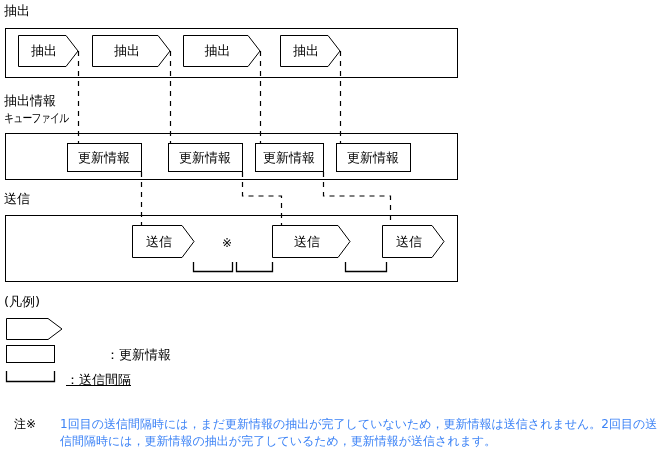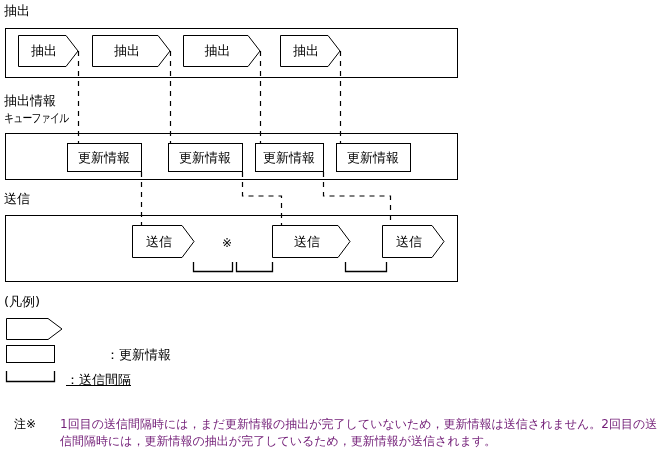--- a/index.html
+++ b/index.html
@@ -8,21 +8,21 @@
     font-family:"DejaVu Sans","Liberation Sans",sans-serif;
     color:#000000;
     -webkit-font-smoothing:none;
   }
   .canvas{position:absolute;left:0;top:0;width:583px;height:457px;}
   svg.diagram{position:absolute;left:0;top:0;width:666px;height:457px;}
   .lbl{position:absolute;white-space:pre;font-size:13px;line-height:15px;color:#000;}
   .lbl-sm{position:absolute;white-space:pre;font-size:12px;line-height:14px;color:#000;}
   .shape-text{position:absolute;white-space:pre;font-size:13px;line-height:13px;color:#000;text-align:center;}
   .note{position:absolute;font-size:12px;line-height:17px;white-space:pre;color:#000;}
-  .note-body{position:absolute;font-size:12px;line-height:17px;color:#701a75;width:600px;}
+  .note-body{position:absolute;font-size:12px;line-height:17px;color:#3b82f6;width:600px;}
   .kome{position:absolute;font-size:12px;color:#000;}
   .legend-txt{position:absolute;font-size:13px;white-space:pre;color:#000;}
 </style>
 </head>
 <body>
 
 <div class="canvas">
 
   <svg class="diagram" viewBox="0 0 666 457" xmlns="http://www.w3.org/2000/svg">
 

